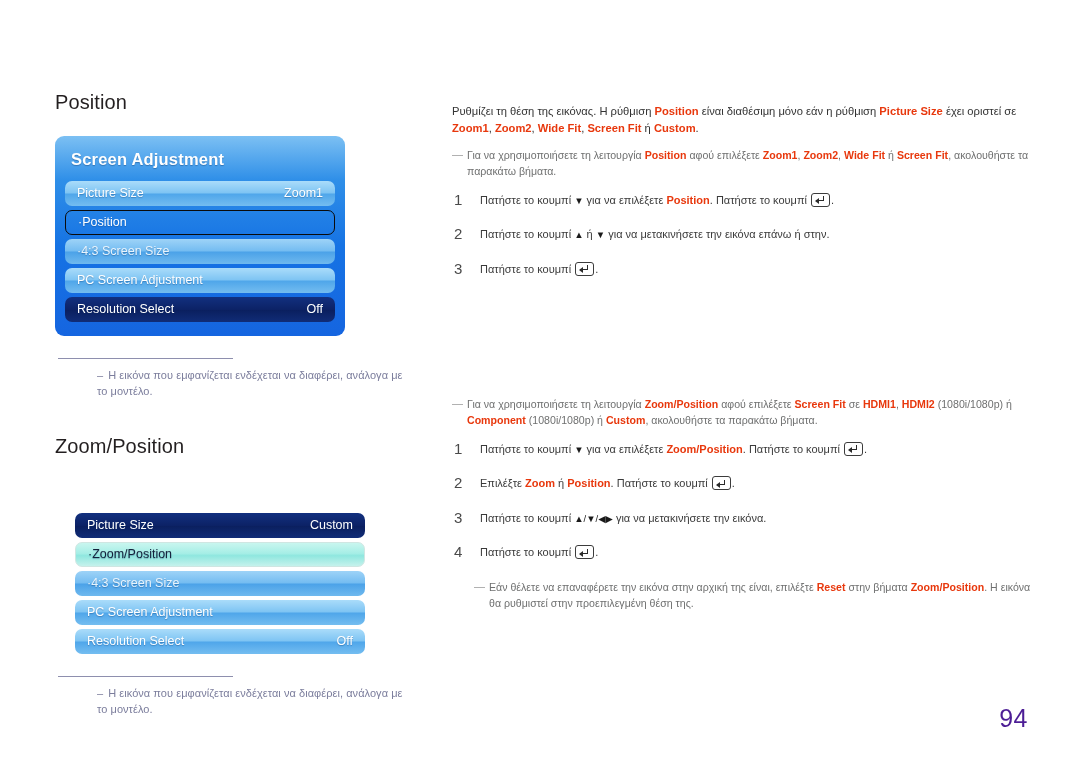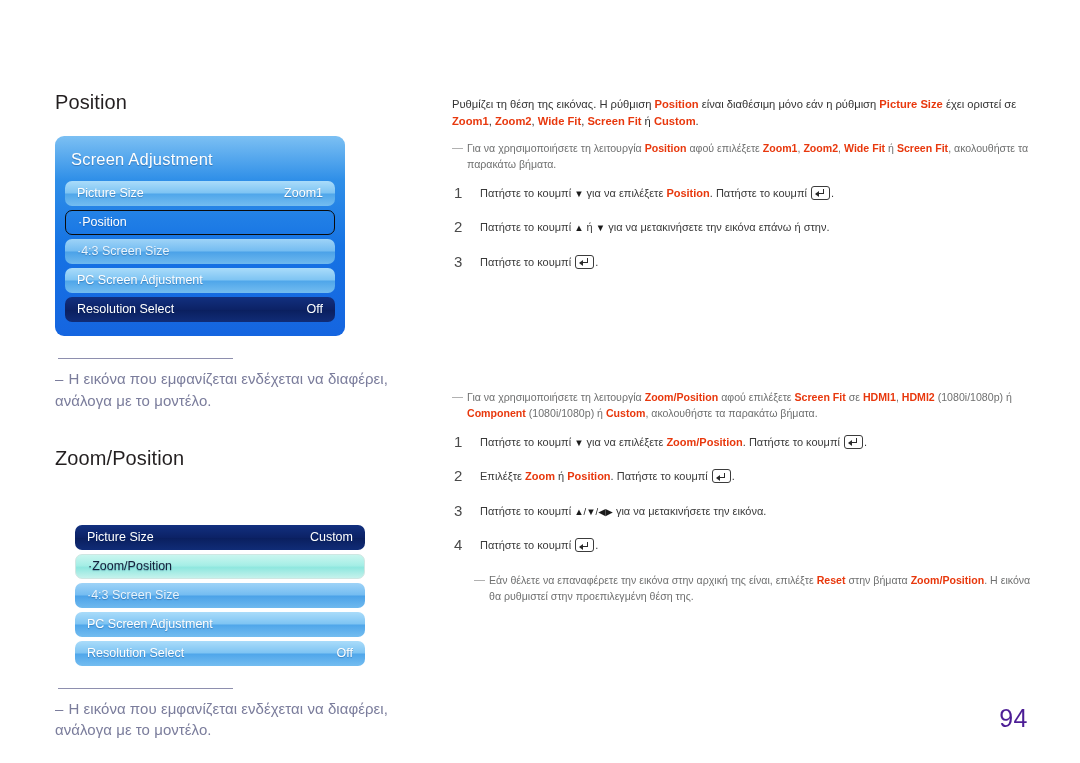--- a/index.html
+++ b/index.html
@@ -42,21 +42,21 @@
   }
   .osd-panel.bare {
     background: transparent;
     padding: 0;
     border-radius: 0;
     width: 290px;
   }
   .osd-title {
     color: #ffffff;
     font-size: 16.5px;
-    font-weight: 400;
+    font-weight: 700;
     padding: 2px 6px 12px 6px;
     letter-spacing: .2px;
     text-shadow: 0 1px 1px rgba(0,40,90,.35);
   }
   .osd-row {
     position: relative;
     height: 25px;
     line-height: 25px;
     border-radius: 7px;
     margin-bottom: 4px;
@@ -98,33 +98,34 @@
   .osd-row .val { white-space: nowrap; }
 
   
   .note-rule {
     width: 175px;
     height: 1px;
     background: #8e8fae;
     margin: 22px 0 9px 3px;
   }
   .note-line {
-    font-size: 15px;
+    font-size: 11px;
     color: #7b7d9c;
     line-height: 1.45;
     letter-spacing: .05px;
+    margin-left: 42px;
   }
   .note-line .dash { margin-right: 5px; }
 
   
   .body-par {
     font-size: 11.2px;
     line-height: 1.55;
     color: #333333;
-    margin: 1px 0 9px 0;
+    margin: 8px 0 9px 0;
   }
   .kw { color: #e8380d; font-weight: bold; }
 
   .tip {
     position: relative;
     padding-left: 15px;
     font-size: 10.6px;
     line-height: 1.55;
     color: #6f7070;
     margin: 4px 0 12px 0;

